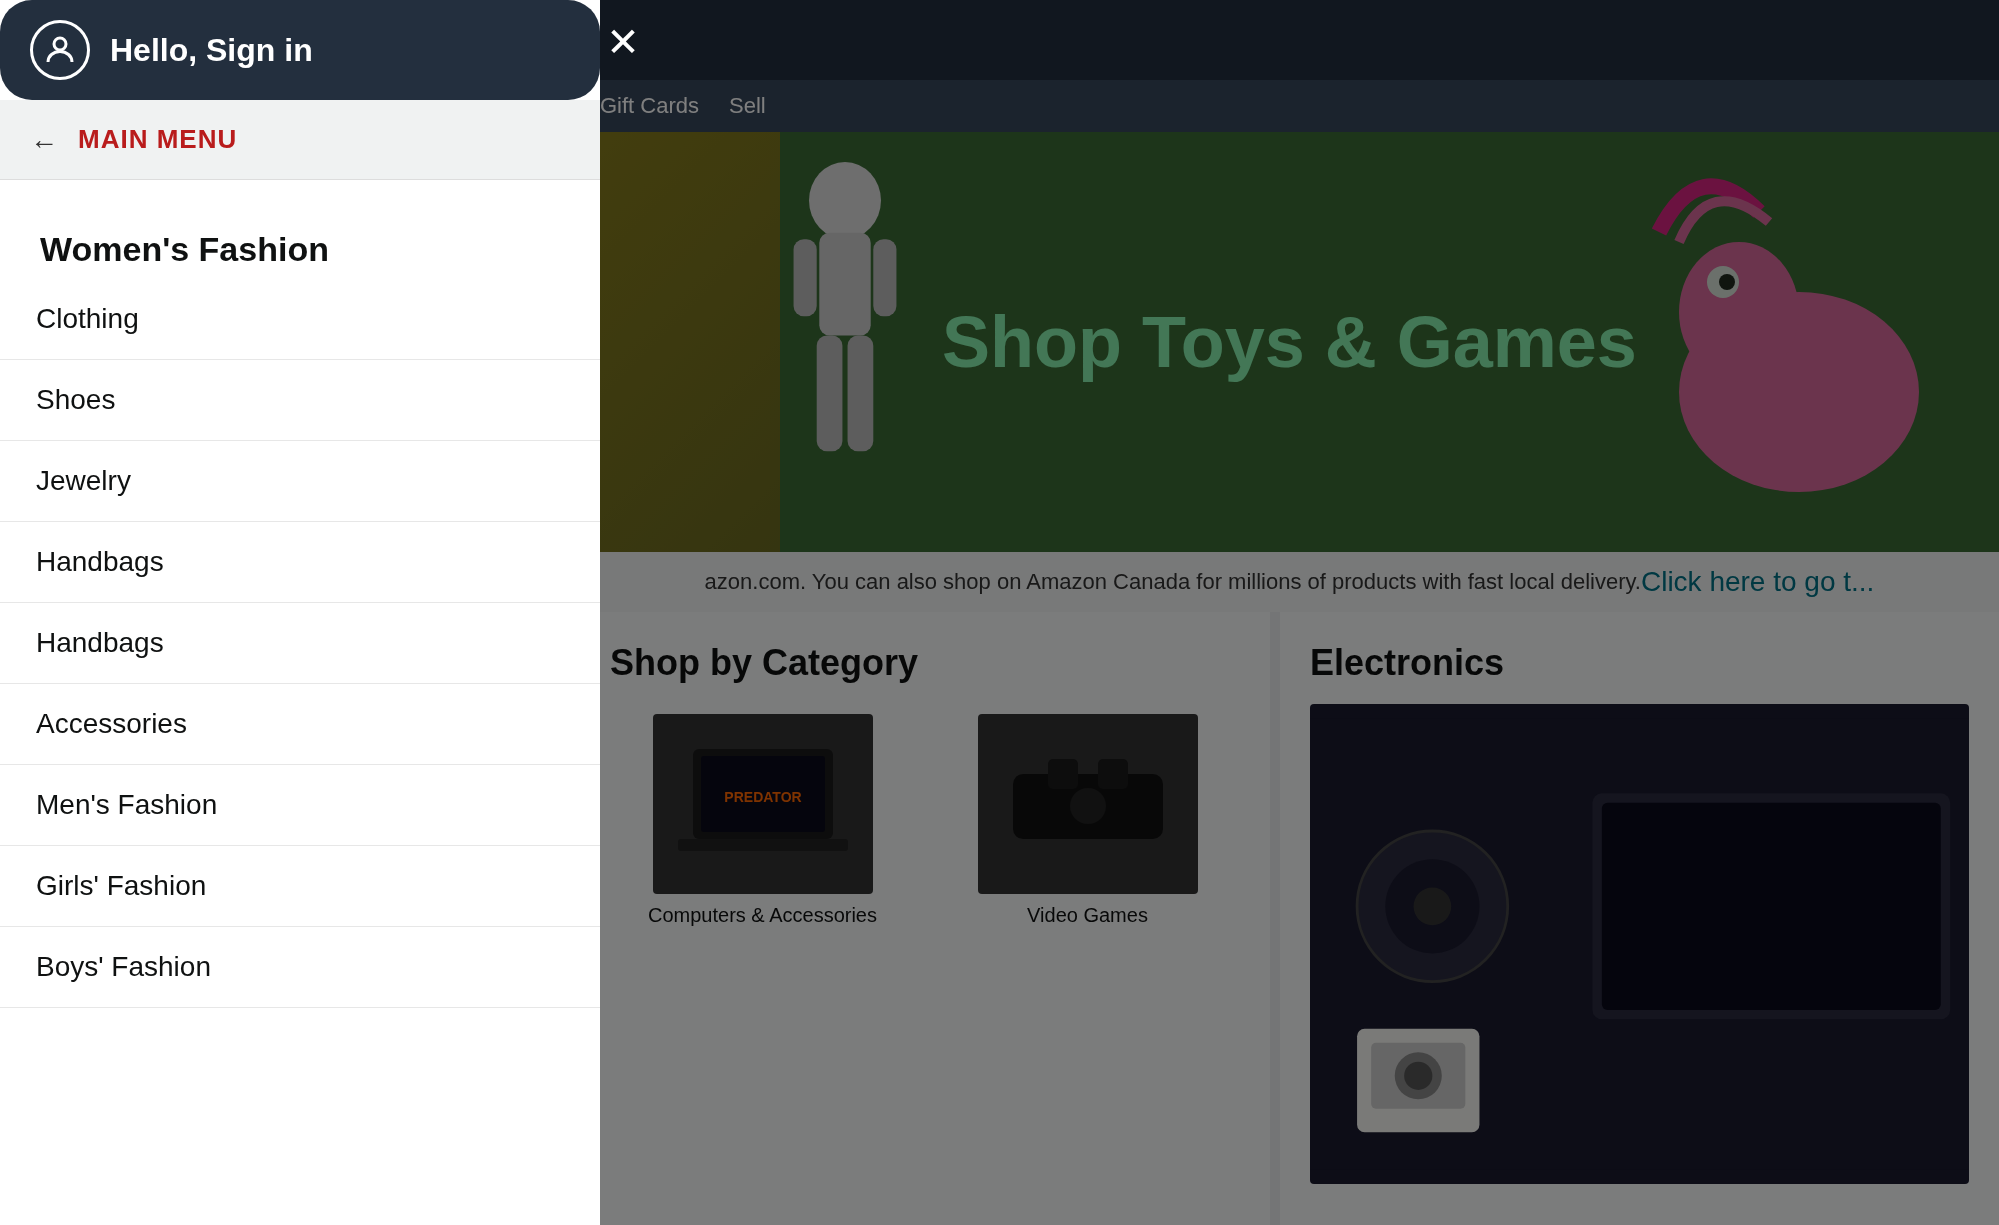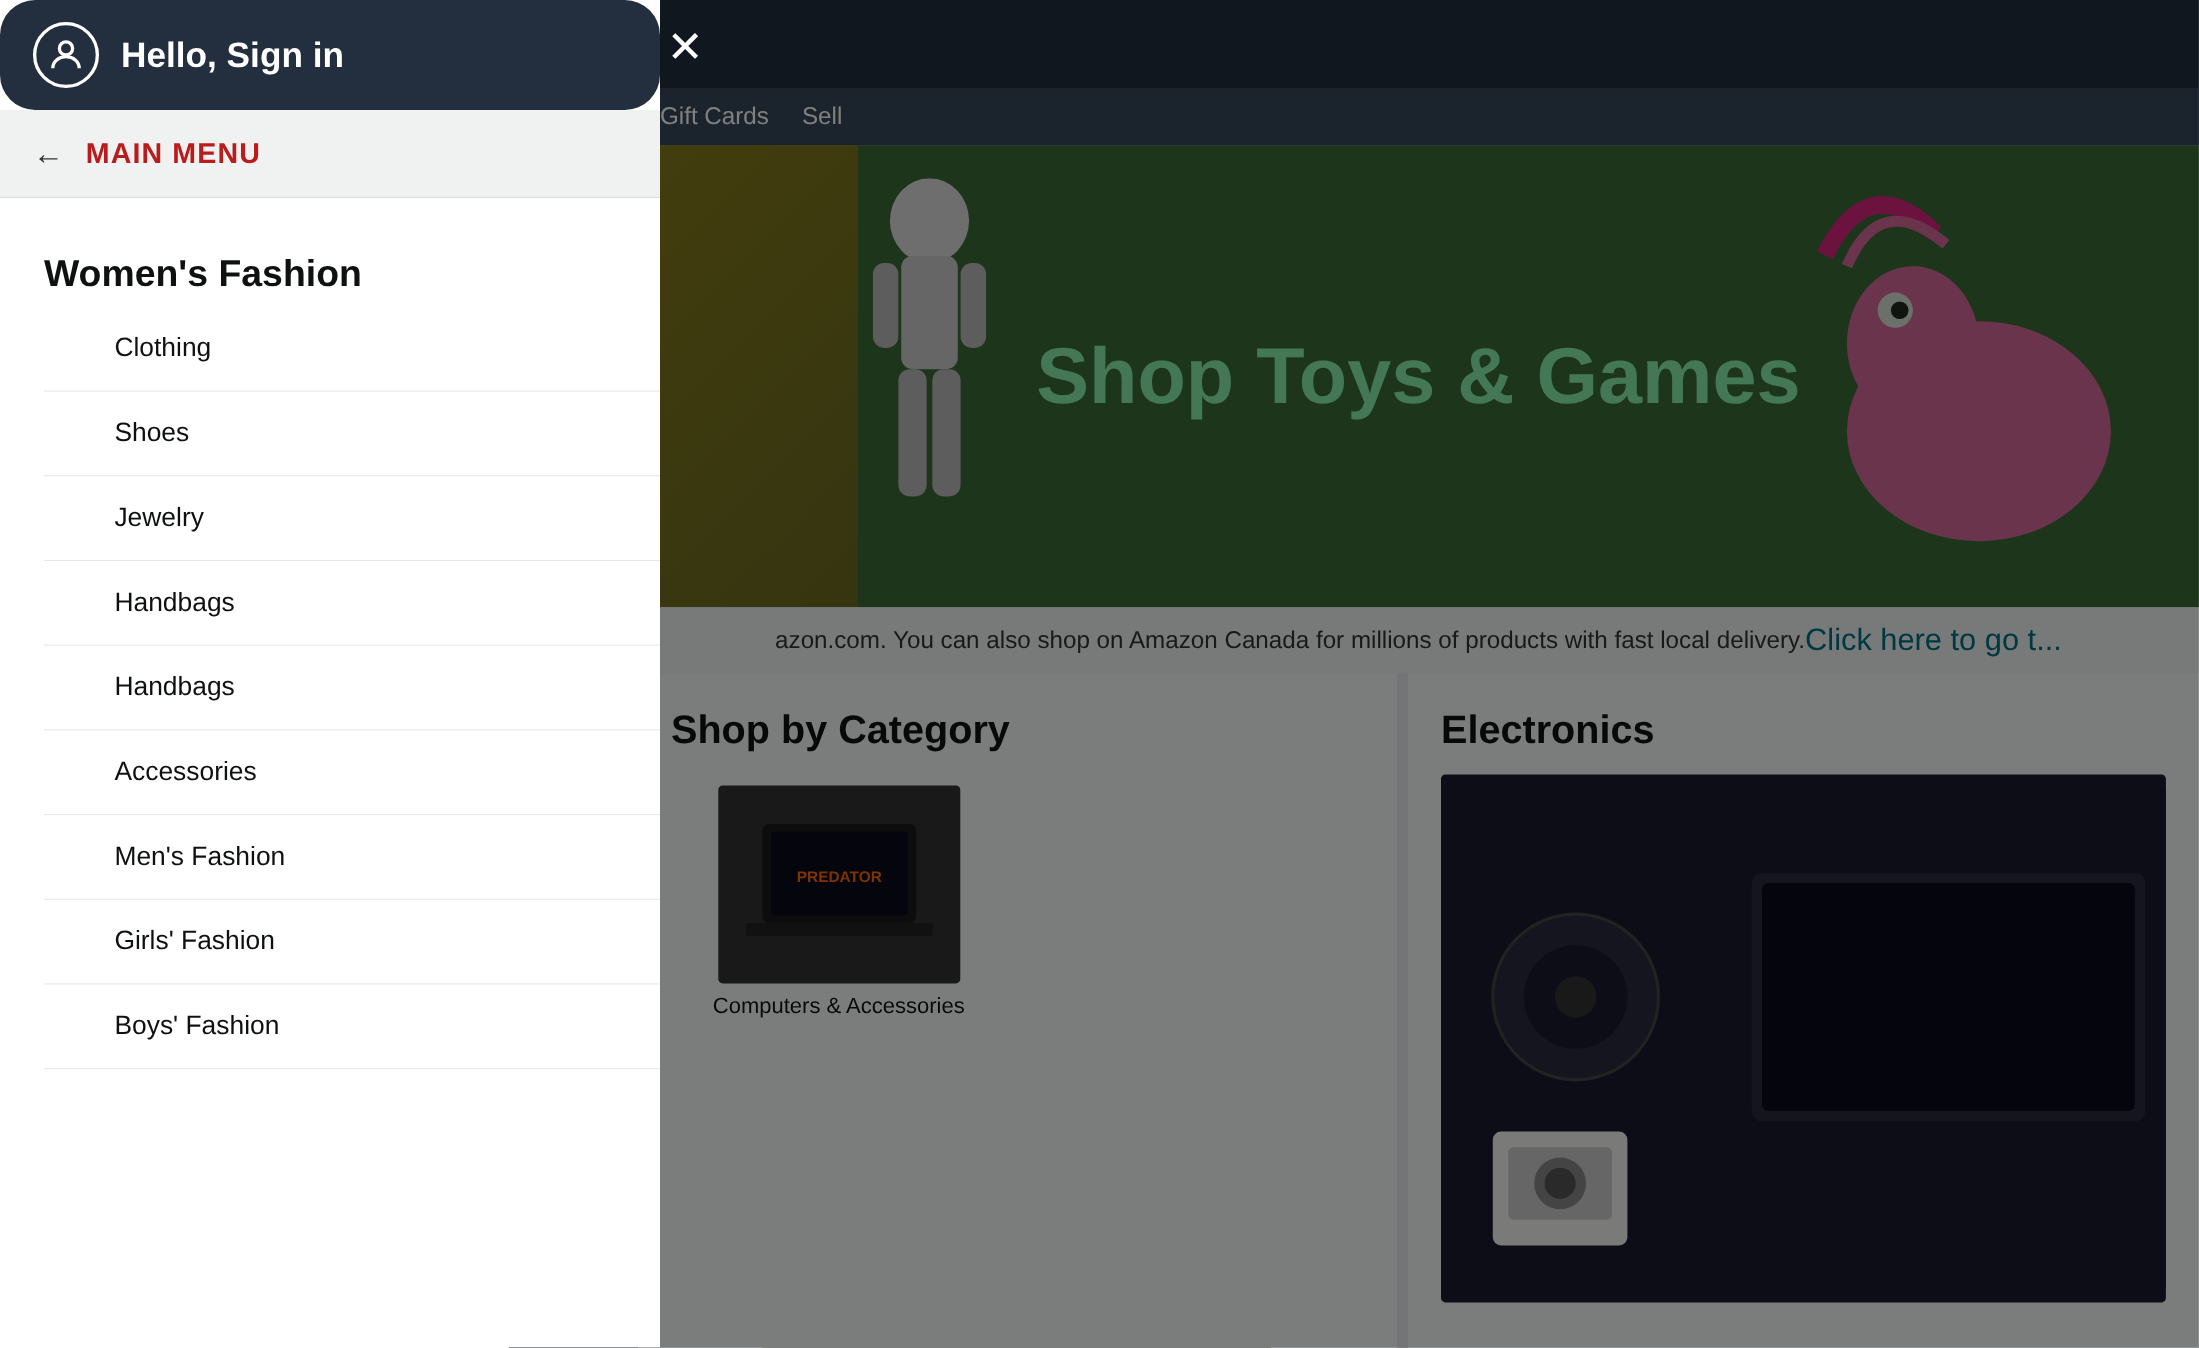--- a/index.html
+++ b/index.html
@@ -248,26 +248,25 @@
       font-size: 34px;
       font-weight: 700;
       color: #0f1111;
       padding: 20px 40px 10px 40px;
       display: block;
     }
 
     .menu-item {
       display: flex;
       align-items: center;
-      padding: 24px 64px;
+      padding: 24px 36px;
       border-bottom: 1px solid #e7e7e7;
       cursor: pointer;
-      font-size: 24px;
+      font-size: 28px;
       color: #0f1111;
-      margin-left: 40px;
     }
 
     
     .close-btn {
       position: absolute;
       top: 14px; left: 595px;
       width: 56px; height: 56px;
       display: flex; align-items: center; justify-content: center;
       cursor: pointer;
       z-index: 25;
@@ -341,20 +340,32 @@
 
           <svg width="180" height="140" viewBox="0 0 180 140">
             <rect x="20" y="15" width="140" height="90" rx="6" fill="#1a1a1a"></rect>
             <rect x="28" y="22" width="124" height="76" rx="3" fill="#0a0a1a"></rect>
             <text x="90" y="68" text-anchor="middle" fill="#ff6600" font-size="14" font-weight="bold">PREDATOR</text>
             <rect x="5" y="105" width="170" height="12" rx="3" fill="#222"></rect>
           </svg>
         </div>
         <span class="cat-label">Computers &amp; Accessories</span>
       </div>
+      <div class="cat-item">
+        <div class="cat-img-box">
+
+          <svg width="180" height="140" viewBox="0 0 180 140">
+            <rect x="15" y="40" width="150" height="65" rx="10" fill="#111"></rect>
+            <rect x="50" y="25" width="30" height="30" rx="5" fill="#1a1a1a"></rect>
+            <rect x="100" y="25" width="30" height="30" rx="5" fill="#1a1a1a"></rect>
+            <circle cx="90" cy="72" r="18" fill="#222"></circle>
+          </svg>
+        </div>
+        <span class="cat-label">Video Games</span>
+      </div>
     </div>
   </div>
   <div class="electronics-section">
     <div class="electronics-title">Electronics</div>
     <div class="electronics-img">
       
       <svg width="100%" height="100%" viewBox="0 0 700 480">
         <rect width="700" height="480" fill="#1a1a2e"></rect>
 
         <rect x="300" y="80" width="380" height="240" rx="10" fill="#2a2a3e"></rect>

